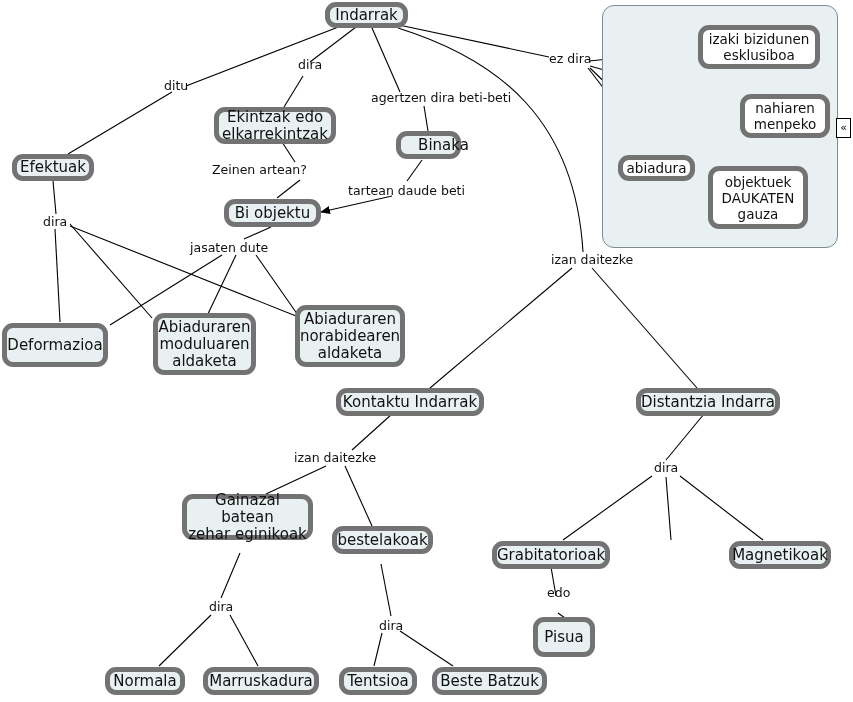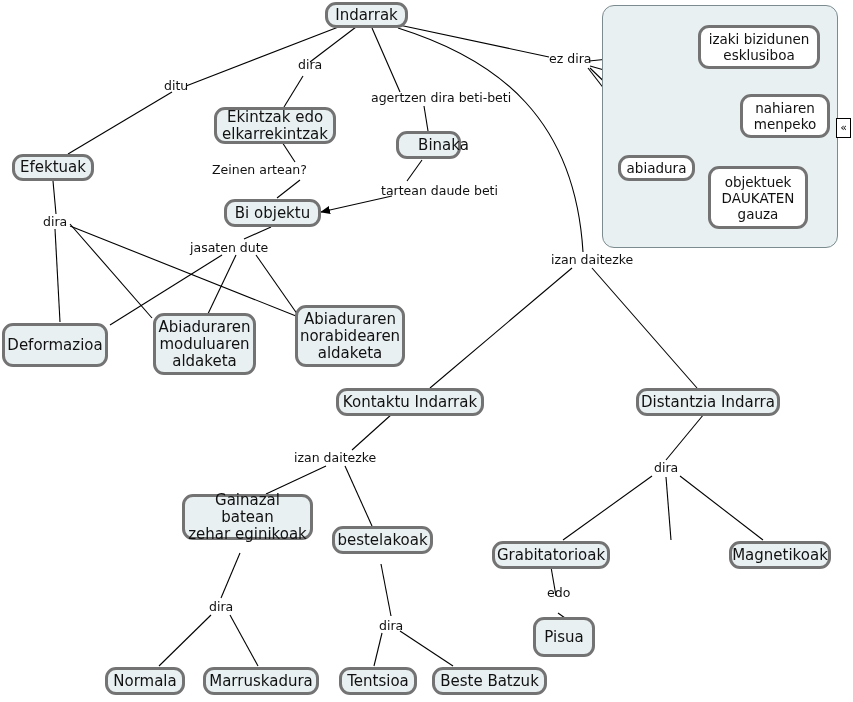--- a/index.html
+++ b/index.html
@@ -45,21 +45,21 @@
     font-size: 11px;
     line-height: 18px;
     text-align: center;
     color: #000;
     cursor: pointer;
     font-family: "DejaVu Sans", sans-serif;
   }
   .node {
     position: absolute;
     box-sizing: border-box;
-    border: 3px solid #737373;
+    border: 5px solid #737373;
     border-radius: 11px;
     background: #e9f0f2;
     color: #111111;
     font-size: 15px;
     line-height: 17px;
     display: flex;
     align-items: center;
     justify-content: center;
     text-align: center;
     padding: 3px 8px;
@@ -223,21 +223,21 @@
   <div class="label" style="left:164px; top:79px;">ditu</div>
 
   <div class="label" style="left:298px; top:58px;">dira</div>
 
   <div class="label" style="left:371px; top:91px;">agertzen dira beti-beti</div>
 
   <div class="label" style="left:549px; top:52px;">ez dira</div>
 
   <div class="label" style="left:212px; top:163px;">Zeinen artean?</div>
 
-  <div class="label" style="left:348px; top:184px;margin-left:33px;">tartean daude beti</div>
+  <div class="label" style="left:348px; top:184px;">tartean daude beti</div>
 
   <div class="label" style="left:43px; top:215px;">dira</div>
 
   <div class="label" style="left:190px; top:241px;">jasaten dute</div>
 
   <div class="label" style="left:551px; top:253px;">izan daitezke</div>
 
   <div class="label" style="left:294px; top:451px;">izan daitezke</div>
 
   <div class="label" style="left:654px; top:461px;">dira</div>

